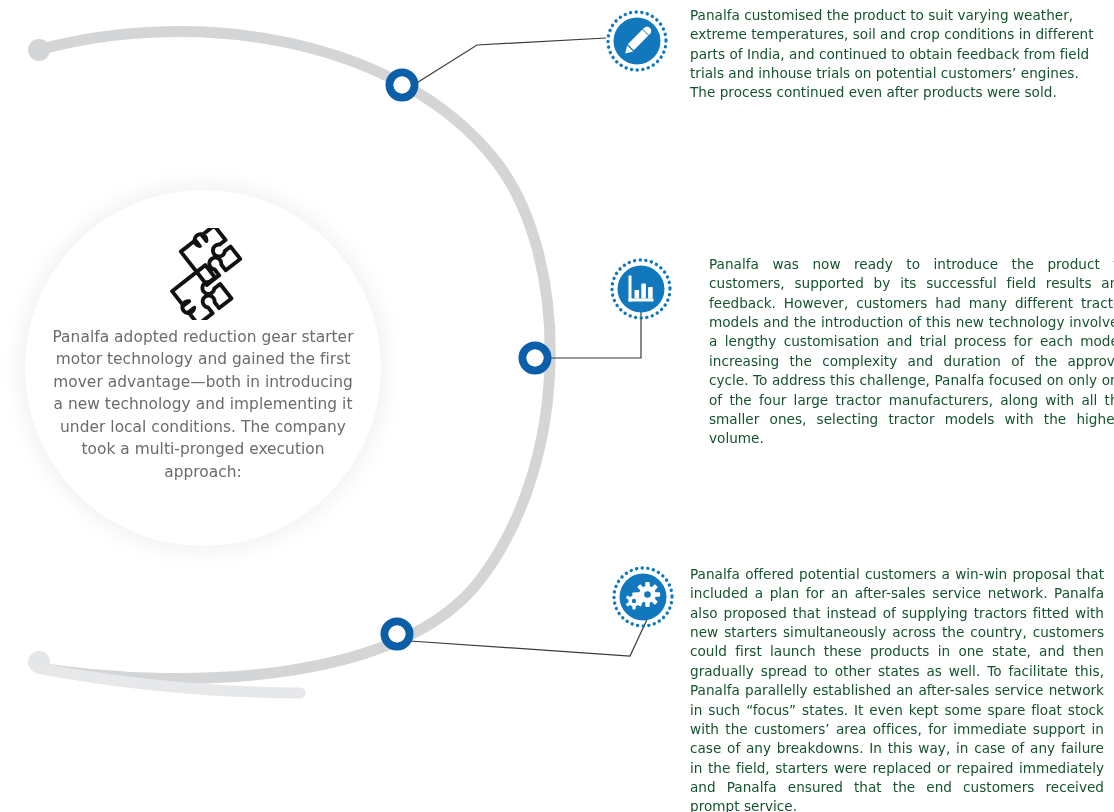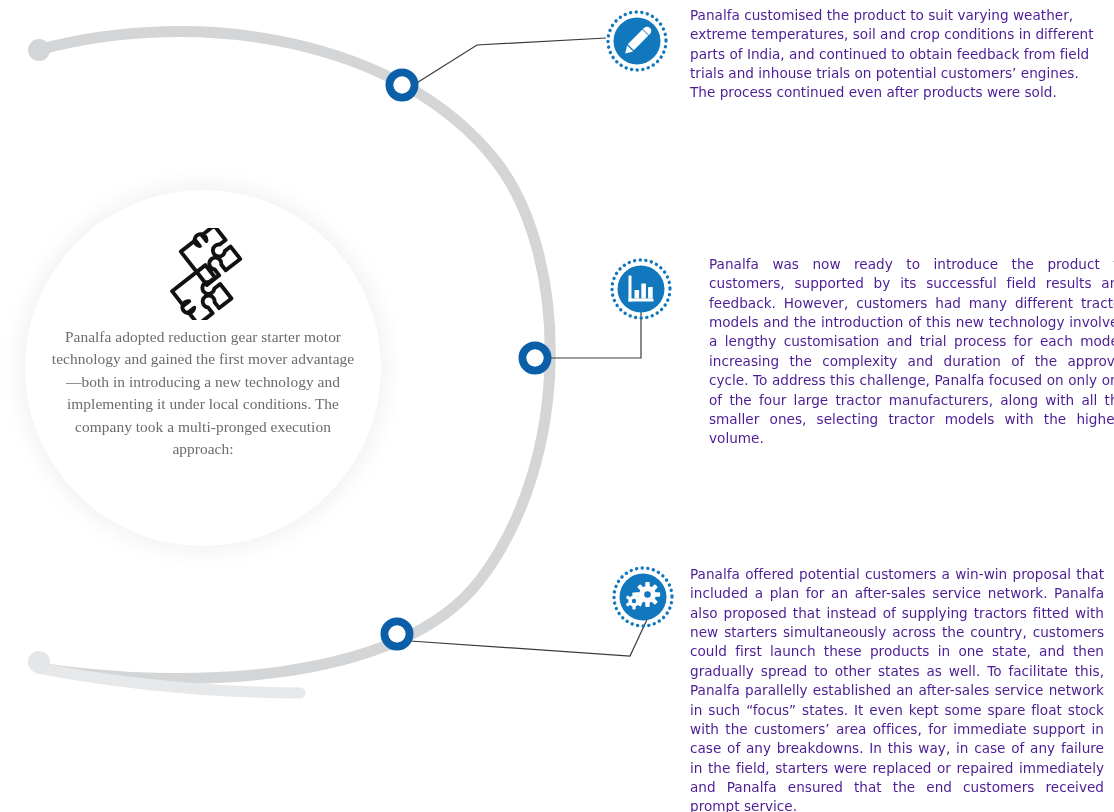--- a/index.html
+++ b/index.html
@@ -47,27 +47,26 @@
     height: 86px;
     margin-bottom: 12px;
   }
   .hub-text {
     width: 310px;
     text-align: center;
     font-size: 15.4px;
     line-height: 1.46;
     color: #6b6b6b;
     letter-spacing: 0.05px;
-    font-family: Liberation Serif, serif;
   }
 
   
   .para {
     position: absolute;
-    color: #4c1d95;
+    color: #14532d;
     font-size: 13.6px;
     line-height: 1.425;
     letter-spacing: 0.02px;
   }
   .para.justify { text-align: justify; }
   .para-1 { left: 690px; top: 6px;   width: 414px; }
   .para-2 { left: 709px; top: 255px; width: 418px; }
   .para-3 { left: 690px; top: 565px; width: 414px; }
 
   

